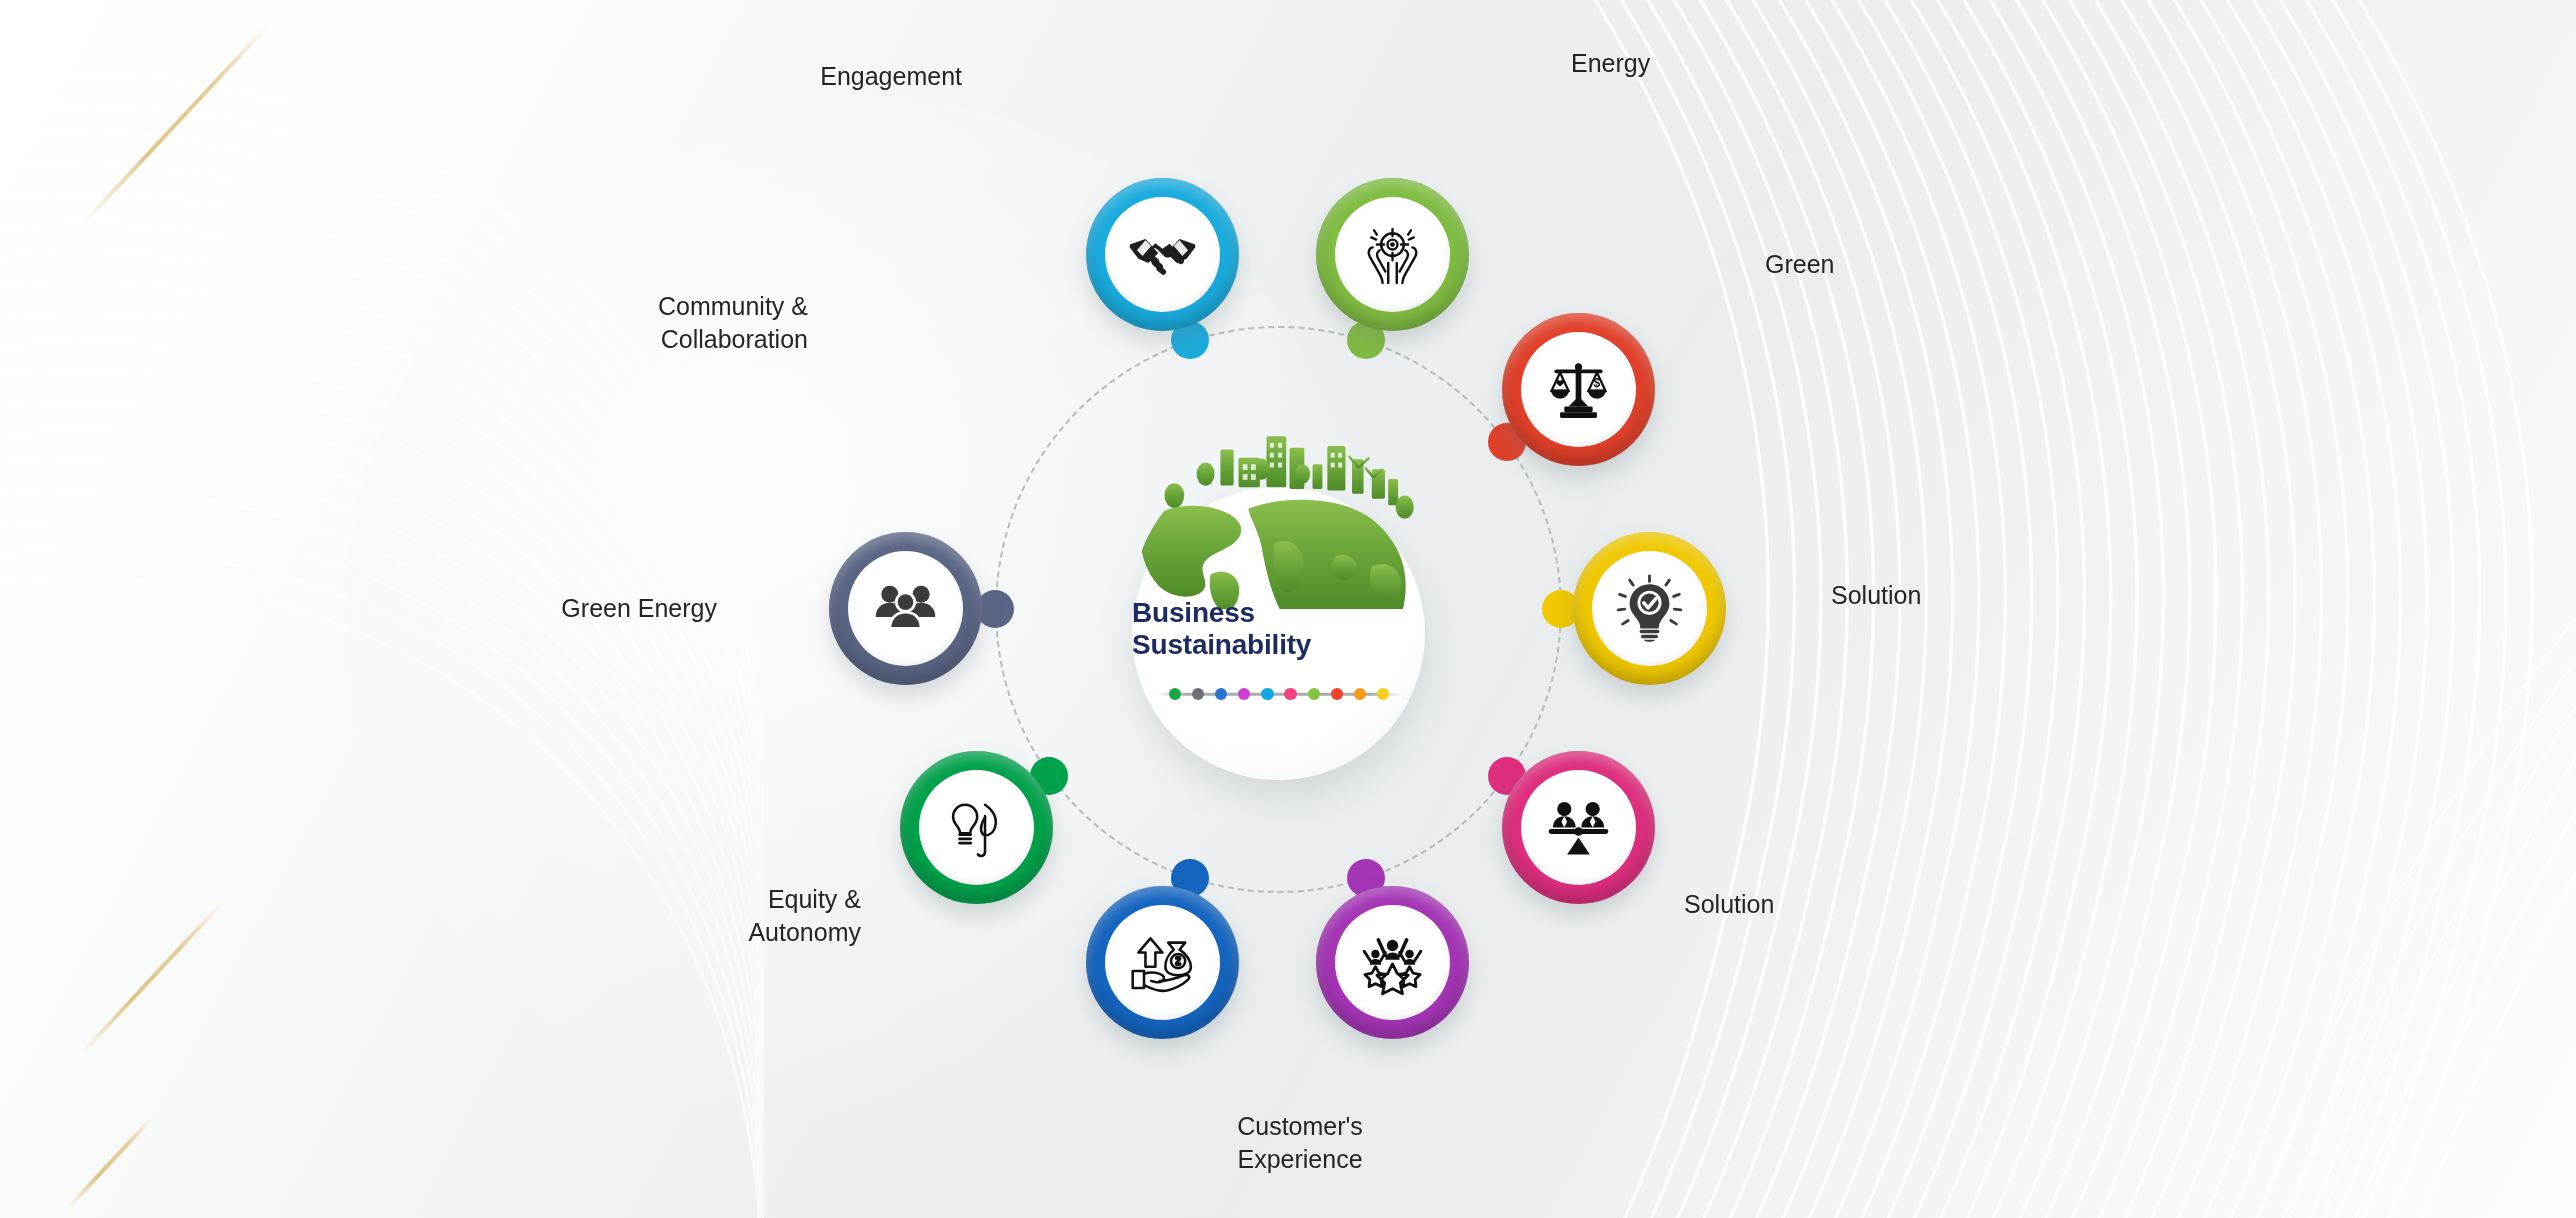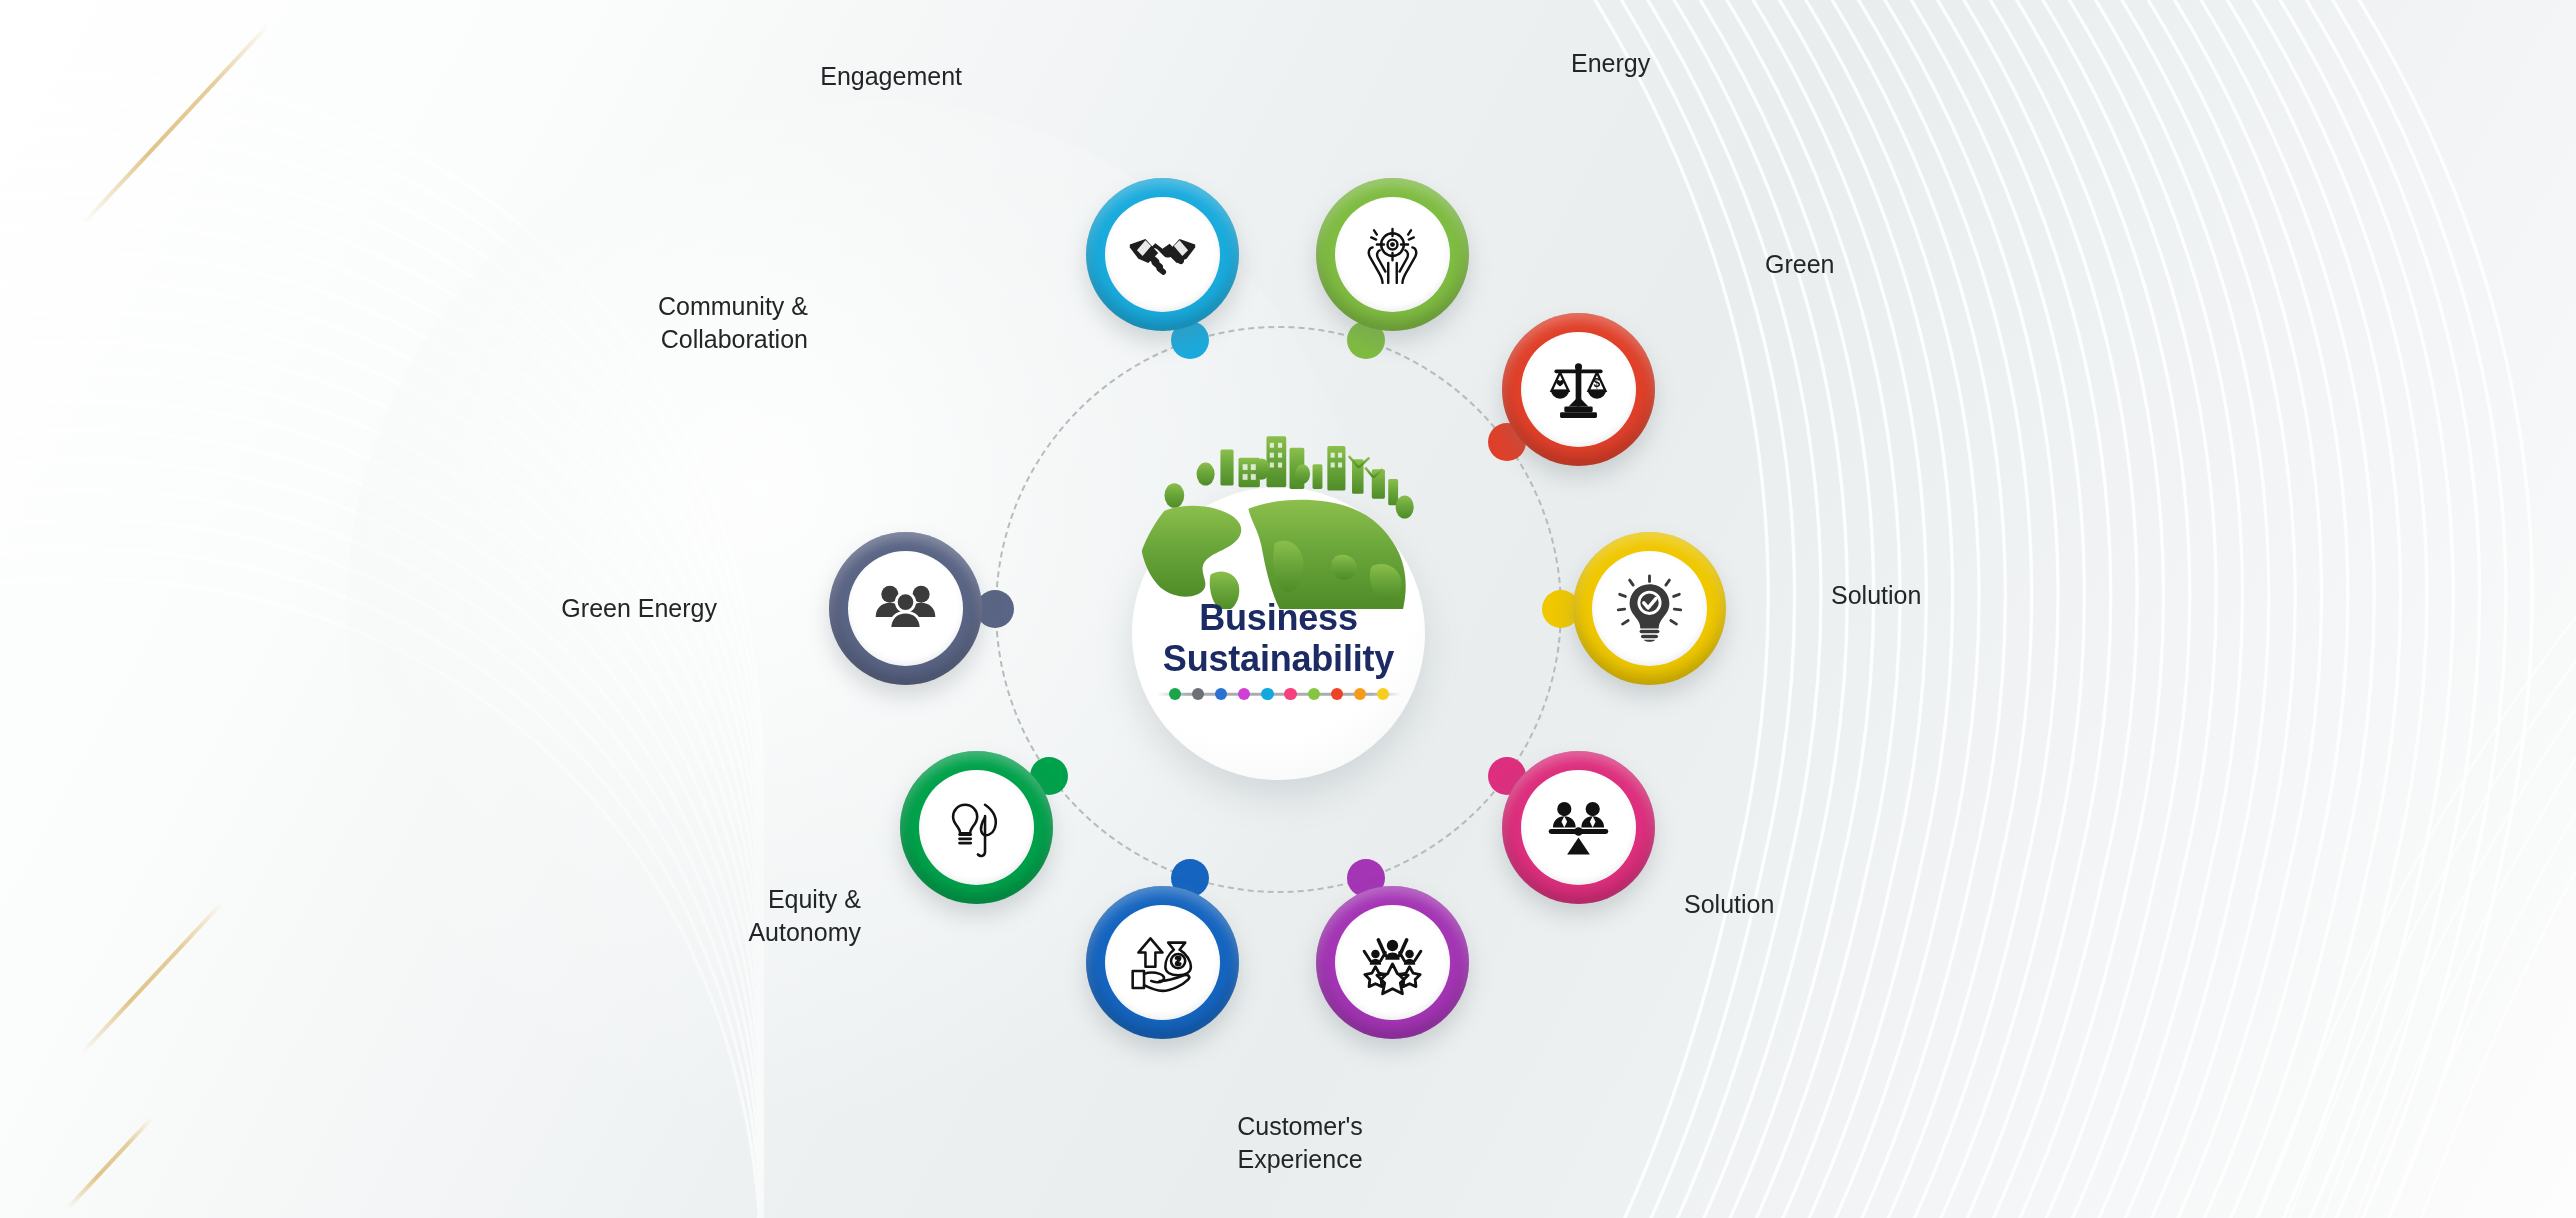--- a/index.html
+++ b/index.html
@@ -84,24 +84,24 @@
   }
   .hub-globe {
     position: absolute;
     left: 8.2px; top: 0px;
     width: 306px; height: 181px;
   }
   .hub-text {
     position: absolute;
     left: 15px; top: 169px;
     width: 293px;
-    text-align: center;
+    text-align: left;
     color: #1c2b63;
     font-weight: bold;
-    font-size: 36px;
+    font-size: 28px;
     line-height: 1.14;
     letter-spacing: -0.2px;
   }
   .hub-dots {
     position: absolute;
     left: 40px; top: 257px;
     width: 244px; height: 18px;
     display: flex;
     align-items: center;
     justify-content: center;

